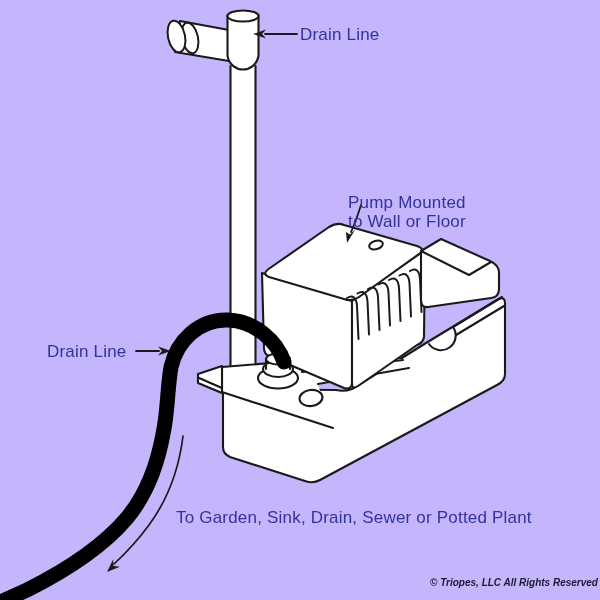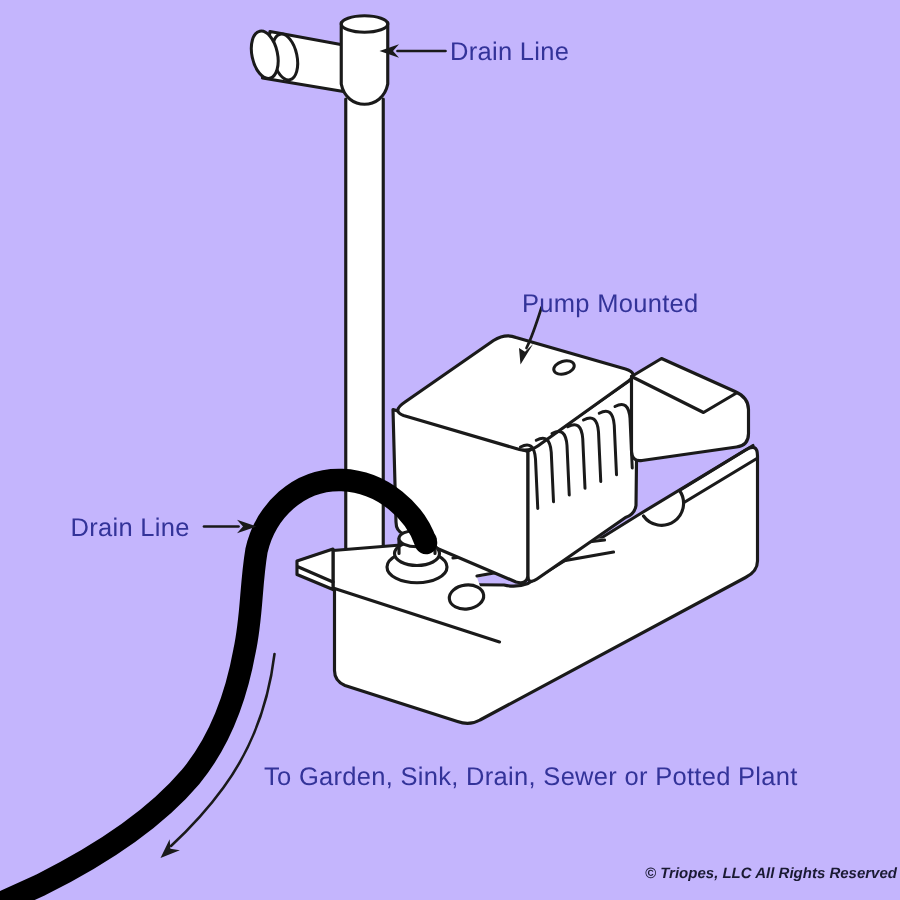--- a/index.html
+++ b/index.html
@@ -93,20 +93,21 @@
         <path d="M 361,205 Q 355,224 351,232"></path>
         <path d="M 347,243 L 346,232 L 350,234.5 L 355.4,229.3 Z" fill="#1a1a1a" stroke="none"></path>
       </g>
     </g>
   </svg>
 
   <div class="lbl" id="label-top-drain">Drain Line</div>
 
   <div class="lbl" id="label-pump">
     <span>Pump Mounted</span>
+    <span>to Wall or Floor</span>
   </div>
 
   <div class="lbl" id="label-left-drain">Drain Line</div>
 
   <div class="lbl" id="label-destination">To Garden, Sink, Drain, Sewer or Potted Plant</div>
 
   <div id="copyright">© Triopes, LLC All Rights Reserved</div>
 </div>
 
 </body></html>

